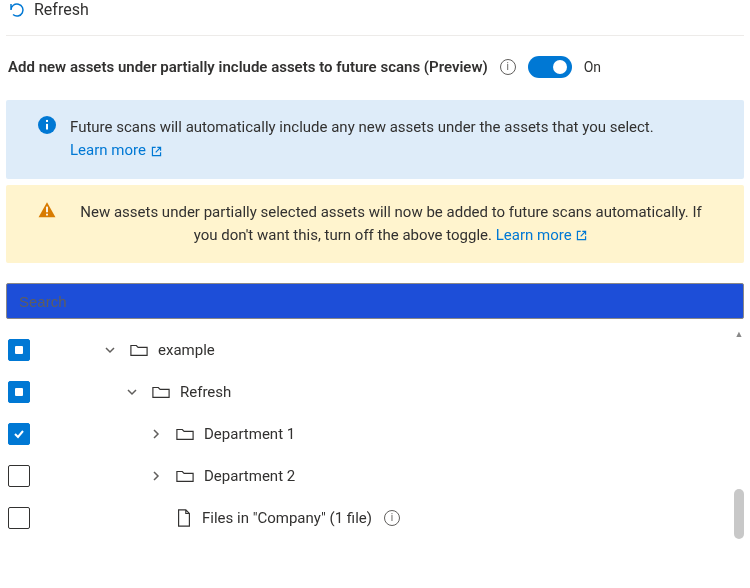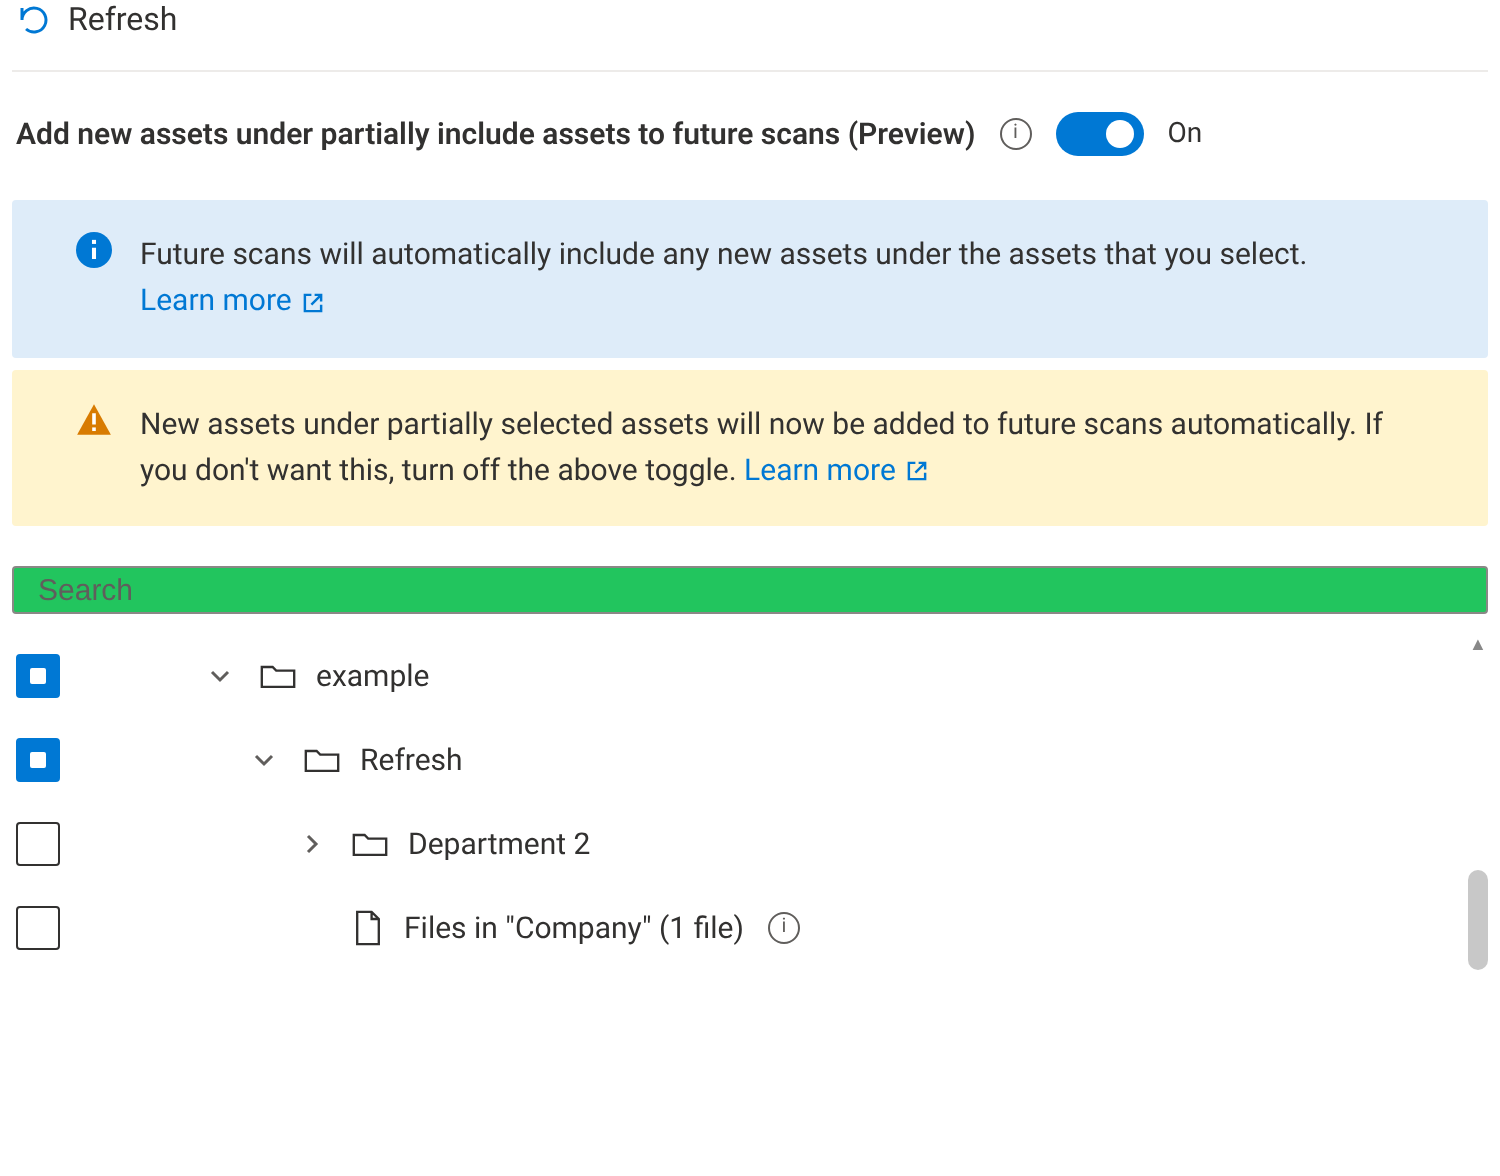--- a/index.html
+++ b/index.html
@@ -21,25 +21,25 @@
 .toolbar-text{font-size:16px;}
 .hr{height:0;border-bottom:1px solid #edebe9;width:100%;}
 .toggle-row{display:flex;align-items:center;gap:12px;padding:20px 4px 20px 2px;font-size:15px;}
 .toggle-row .caption{font-weight:600;}
 .info-icon{width:14px;height:14px;border:1px solid #605e5c;border-radius:50%;display:inline-flex;align-items:center;justify-content:center;font-size:10px;color:#605e5c;line-height:1;}
 .toggle{position:relative;width:44px;height:22px;border-radius:11px;background:var(--accent);cursor:pointer;}
 .toggle .knob{position:absolute;width:14px;height:14px;background:#fff;border-radius:50%;top:4px;right:5px;}
 .on-label{font-size:14px;}
 .panel{padding:16px 32px;margin:2px 0 6px 0;display:flex;gap:14px;align-items:flex-start;border-radius:2px;}
 .panel.info{background:var(--info-bg);}
-.panel.warn{background:var(--warn-bg);}
+.panel.warn{background:var(--warn-bg);text-align:center;}
 .panel-body{font-size:15px;line-height:1.55;flex:1;}
 .learn{color:var(--link);}
 a{color:var(--link);text-decoration:none;}
-.search-input{width:100%;box-sizing:border-box;margin:14px 0 6px 0;height:24px;border:1px solid var(--border);font-size:15px;padding:0 12px;border-radius:2px;background:#22c55e;}
+.search-input{width:100%;box-sizing:border-box;margin:14px 0 6px 0;height:36px;border:1px solid var(--border);font-size:15px;padding:0 12px;border-radius:2px;background:#1d4ed8;}
 .search-input::placeholder{color:#605e5c;}
 .tree-wrap{position:relative;}
 .tree{padding-top:4px;}
 .tree-row{display:flex;align-items:center;height:42px;gap:10px;}
 .cb{width:20px;height:20px;border:1px solid var(--text);border-radius:2px;flex:0 0 auto;margin-left:2px;display:flex;align-items:center;justify-content:center;}
 .cb.partial{background:var(--accent);border-color:var(--accent);}
 .cb.partial::after{content:"";display:block;width:8px;height:8px;background:#fff;border-radius:1px;}
 .cb.checked{background:var(--accent);border-color:var(--accent);}
 .cb.checked svg{display:block;}
 .cb.checked svg path{stroke:#fff;stroke-width:2;fill:none;}
@@ -155,20 +155,39 @@
             </svg>
         </span>
         <span class="item-icon">
           <svg width="18" height="16" viewBox="0 0 20 16">
               <path fill="none" stroke="#323130" stroke-width="1.3" d="M1 3h6l2 2h10v9H1z"></path>
             </svg>
         </span>
         <span class="label">Refresh</span>
       </div>
 
+      <div class="tree-row">
+        <span class="cb checked">
+          <svg width="14" height="14" viewBox="0 0 14 14">
+              <path d="M3 7l3 3 5-6"></path>
+            </svg>
+        </span>
+        <span class="indent3"></span>
+        <span class="chev">
+          <svg width="12" height="12" viewBox="0 0 12 12">
+              <path fill="none" stroke="#605e5c" stroke-width="1.5" d="M4 2l4 4-4 4"></path>
+            </svg>
+        </span>
+        <span class="item-icon">
+          <svg width="18" height="16" viewBox="0 0 20 16">
+              <path fill="none" stroke="#323130" stroke-width="1.3" d="M1 3h6l2 2h10v9H1z"></path>
+            </svg>
+        </span>
+        <span class="label">Department 1</span>
+      </div>
 
       <div class="tree-row">
         <span class="cb"></span>
         <span class="indent3"></span>
         <span class="chev">
           <svg width="12" height="12" viewBox="0 0 12 12">
               <path fill="none" stroke="#605e5c" stroke-width="1.5" d="M4 2l4 4-4 4"></path>
             </svg>
         </span>
         <span class="item-icon">

